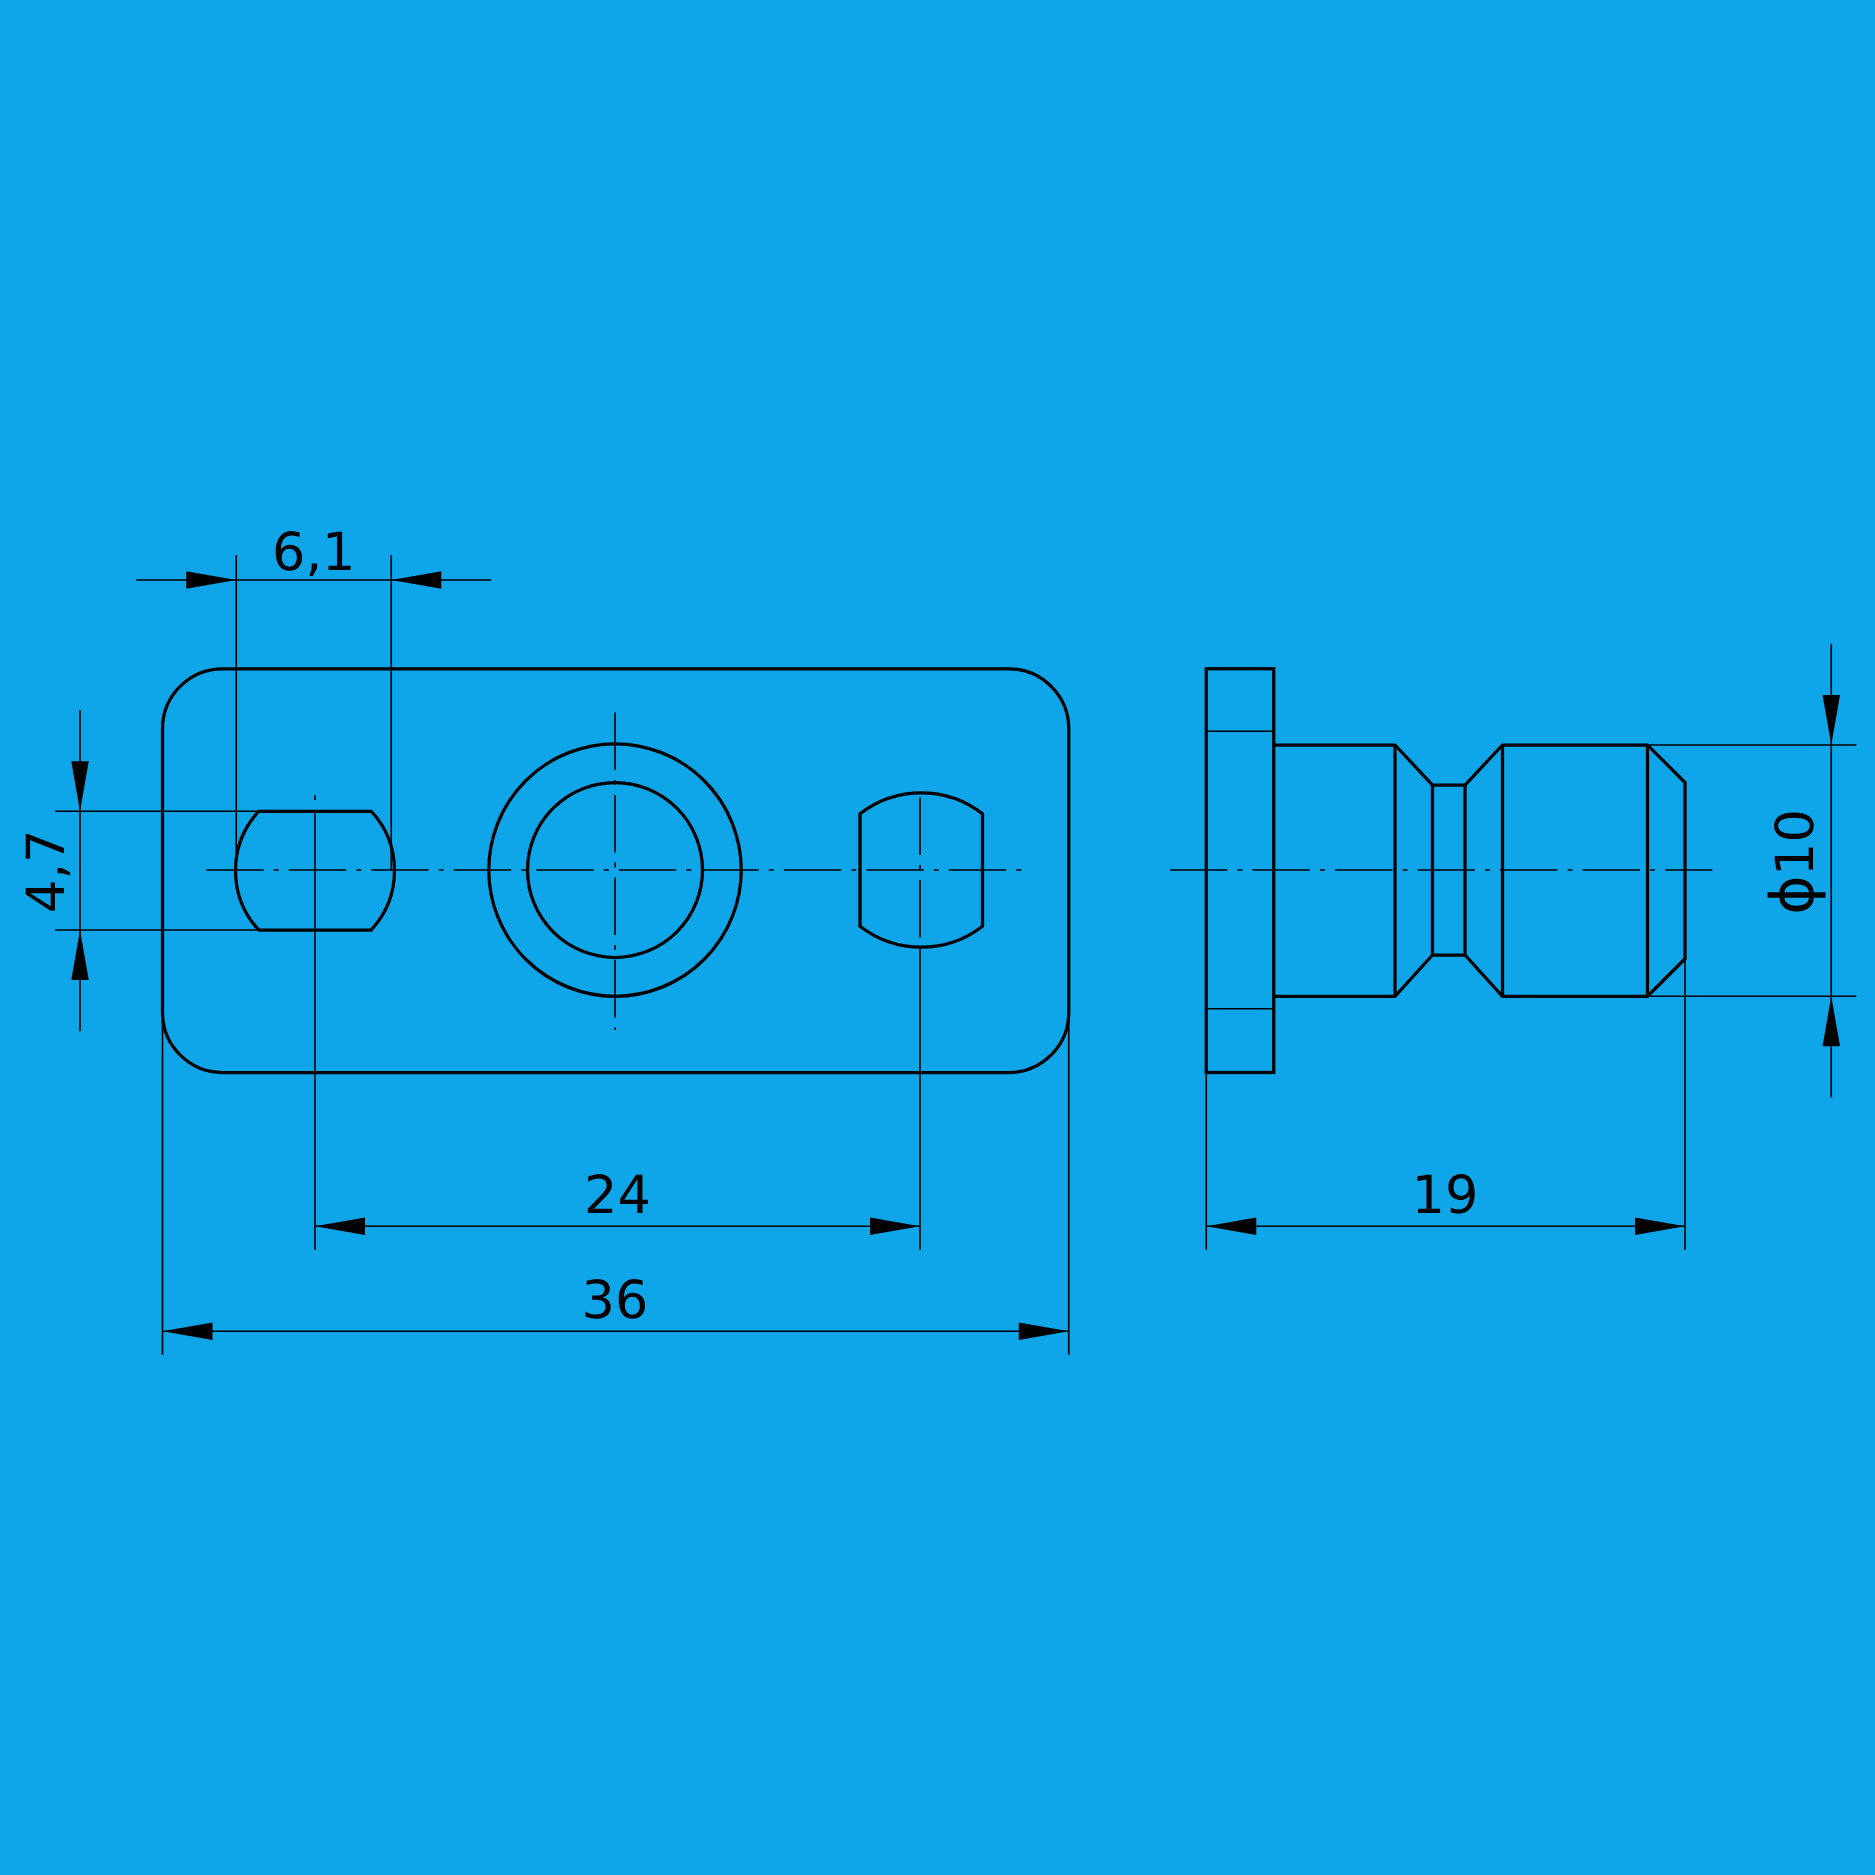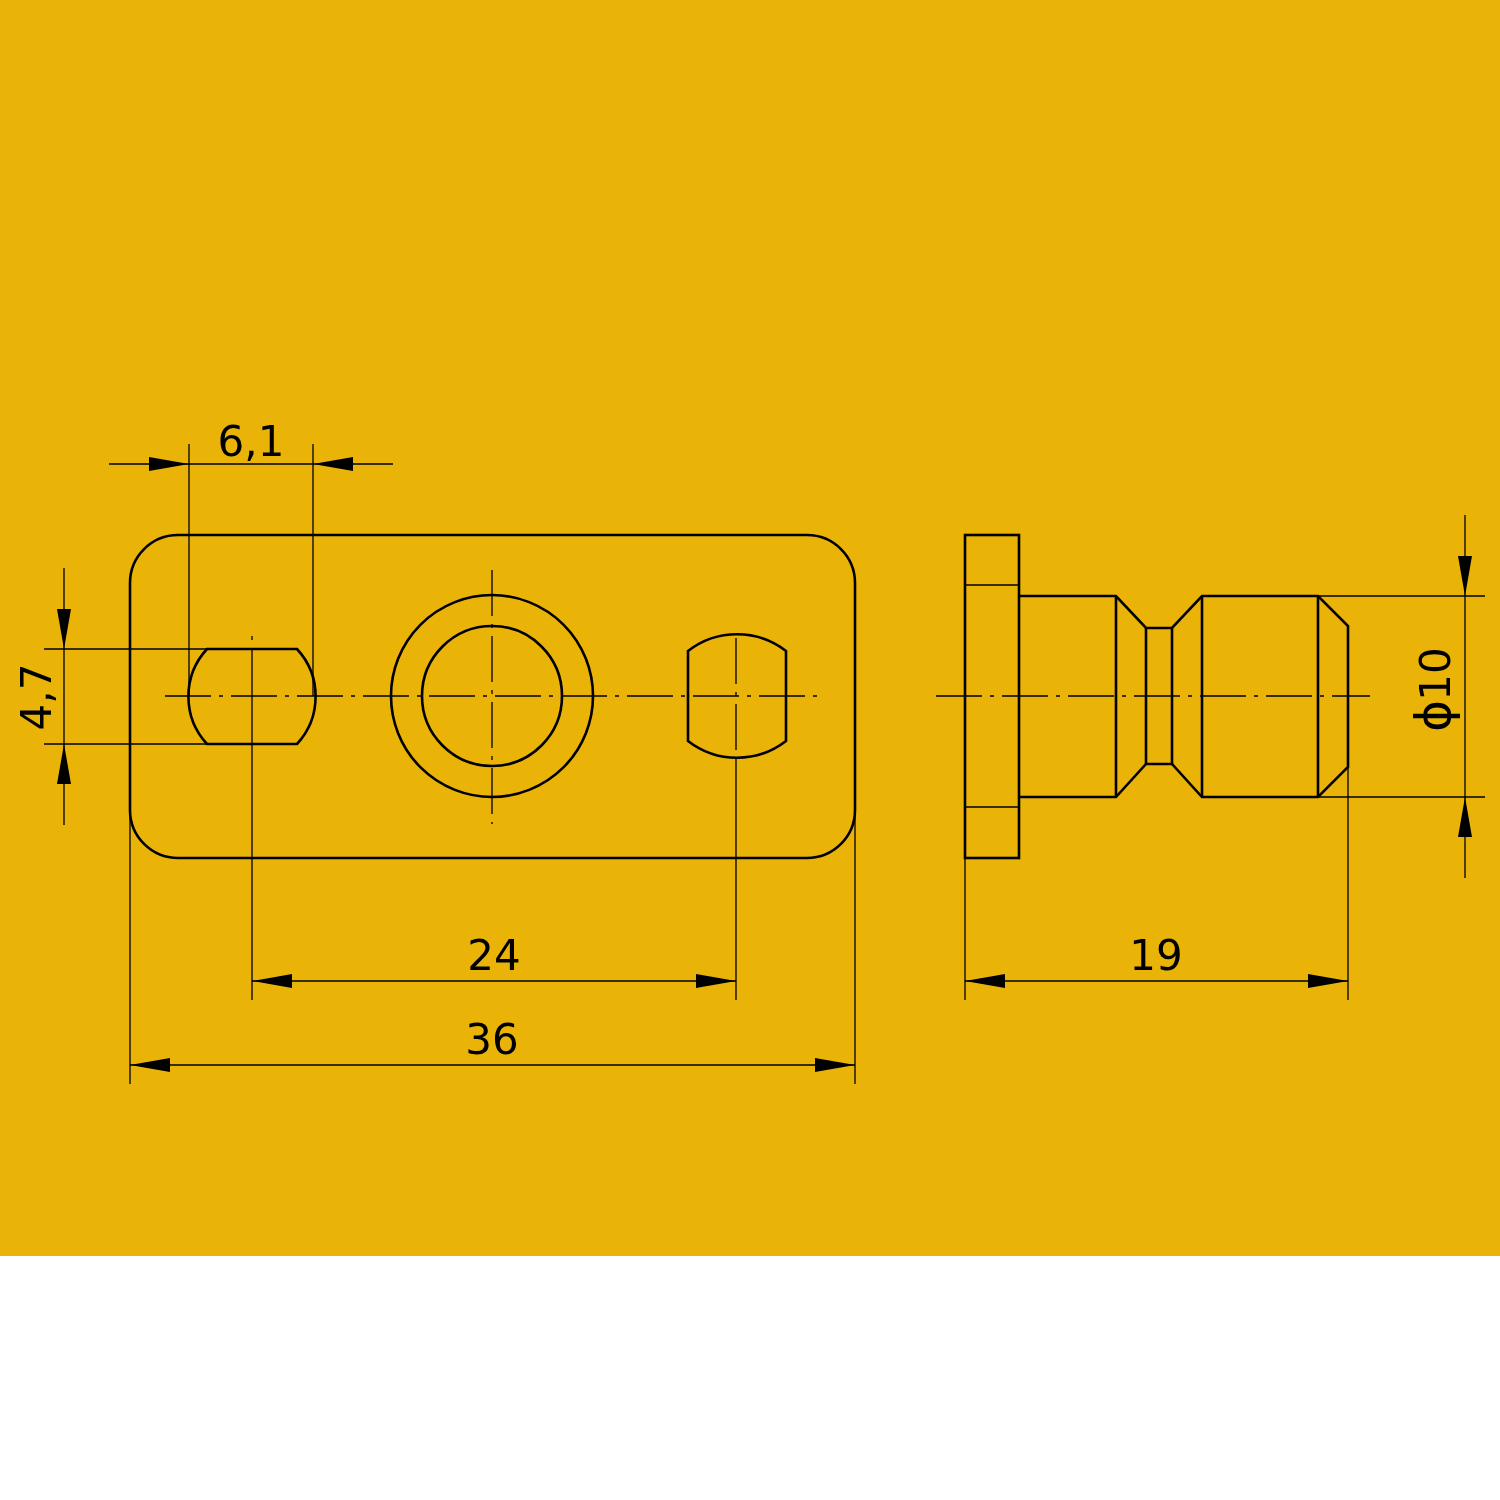--- a/index.html
+++ b/index.html
@@ -1,17 +1,17 @@
 <!DOCTYPE html>
 <html><head>
   <meta charset="utf-8">
   <style>
     html, body { margin: 0; padding: 0; background: #ffffff; }
     body { width: 1500px; height: 1500px; overflow: hidden; }
-    .canvas { position: relative; width: 1500px; height: 1256px; background: #eab308; }
+    .canvas { position: relative; width: 1500px; height: 1500px; background: #0ea5e9; }
     svg { position: absolute; left: 0; top: 0; }
     .outline { fill: none; stroke: #000; stroke-width: 2.6; stroke-linejoin: miter; }
     .thin { fill: none; stroke: #000; stroke-width: 1.3; }
     .center { fill: none; stroke: #000; stroke-width: 1.3; stroke-dasharray: 46 8 4 8; }
     .arrow { fill: #000; stroke: none; }
     .dimtext { font-family: "DejaVu Sans", sans-serif; font-size: 42px; fill: #000; font-weight: normal; }
   </style>
 </head>
 <body>
 

